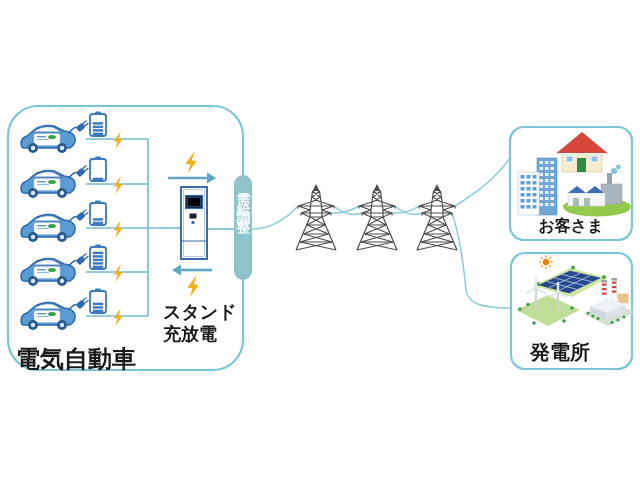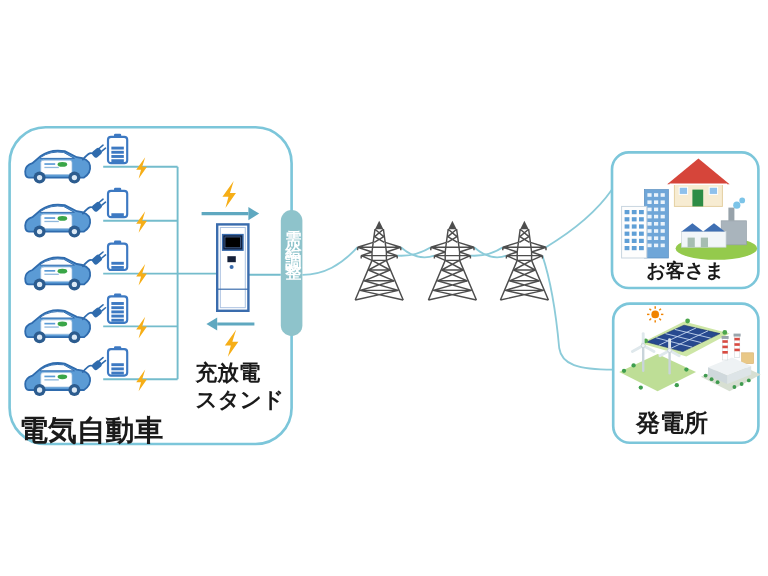--- a/index.html
+++ b/index.html
@@ -301,19 +301,19 @@
         <circle cx="11" cy="36" r="1.6" fill="#3f9b4f"></circle>
     <circle cx="16" cy="38.5" r="1.6" fill="#3f9b4f"></circle>
         <circle cx="30" cy="42.5" r="1.6" fill="#3f9b4f"></circle>
     <circle cx="36" cy="40" r="1.6" fill="#3f9b4f"></circle>
         <circle cx="42" cy="37" r="1.6" fill="#3f9b4f"></circle>
   </g>
 </svg>
 
 <div class="lbl ev-label">電気自動車</div>
 <div class="lbl stand-label">
+  <div>スタンド</div>
   <div>充放電</div>
-  <div>スタンド</div>
 </div>
 <div class="lbl badge-label">需給調整</div>
 <div class="lbl customers-label">お客さま</div>
 <div class="lbl plant-label">発電所</div>
 </div>
 
 </body></html>

